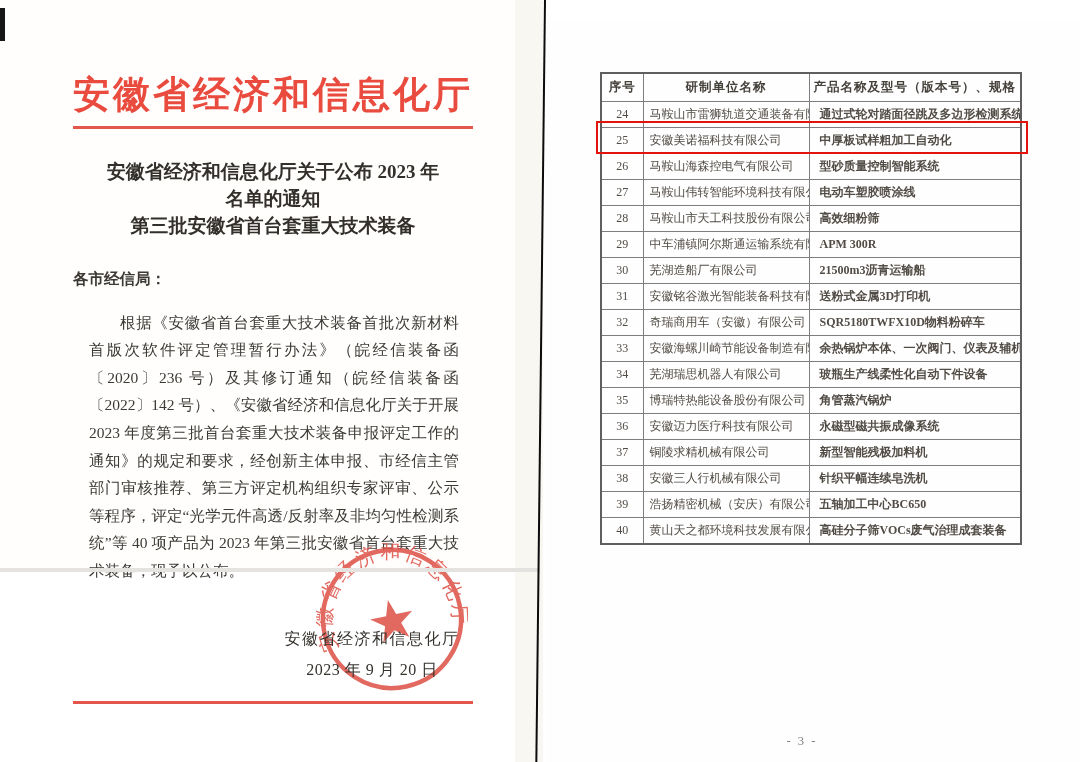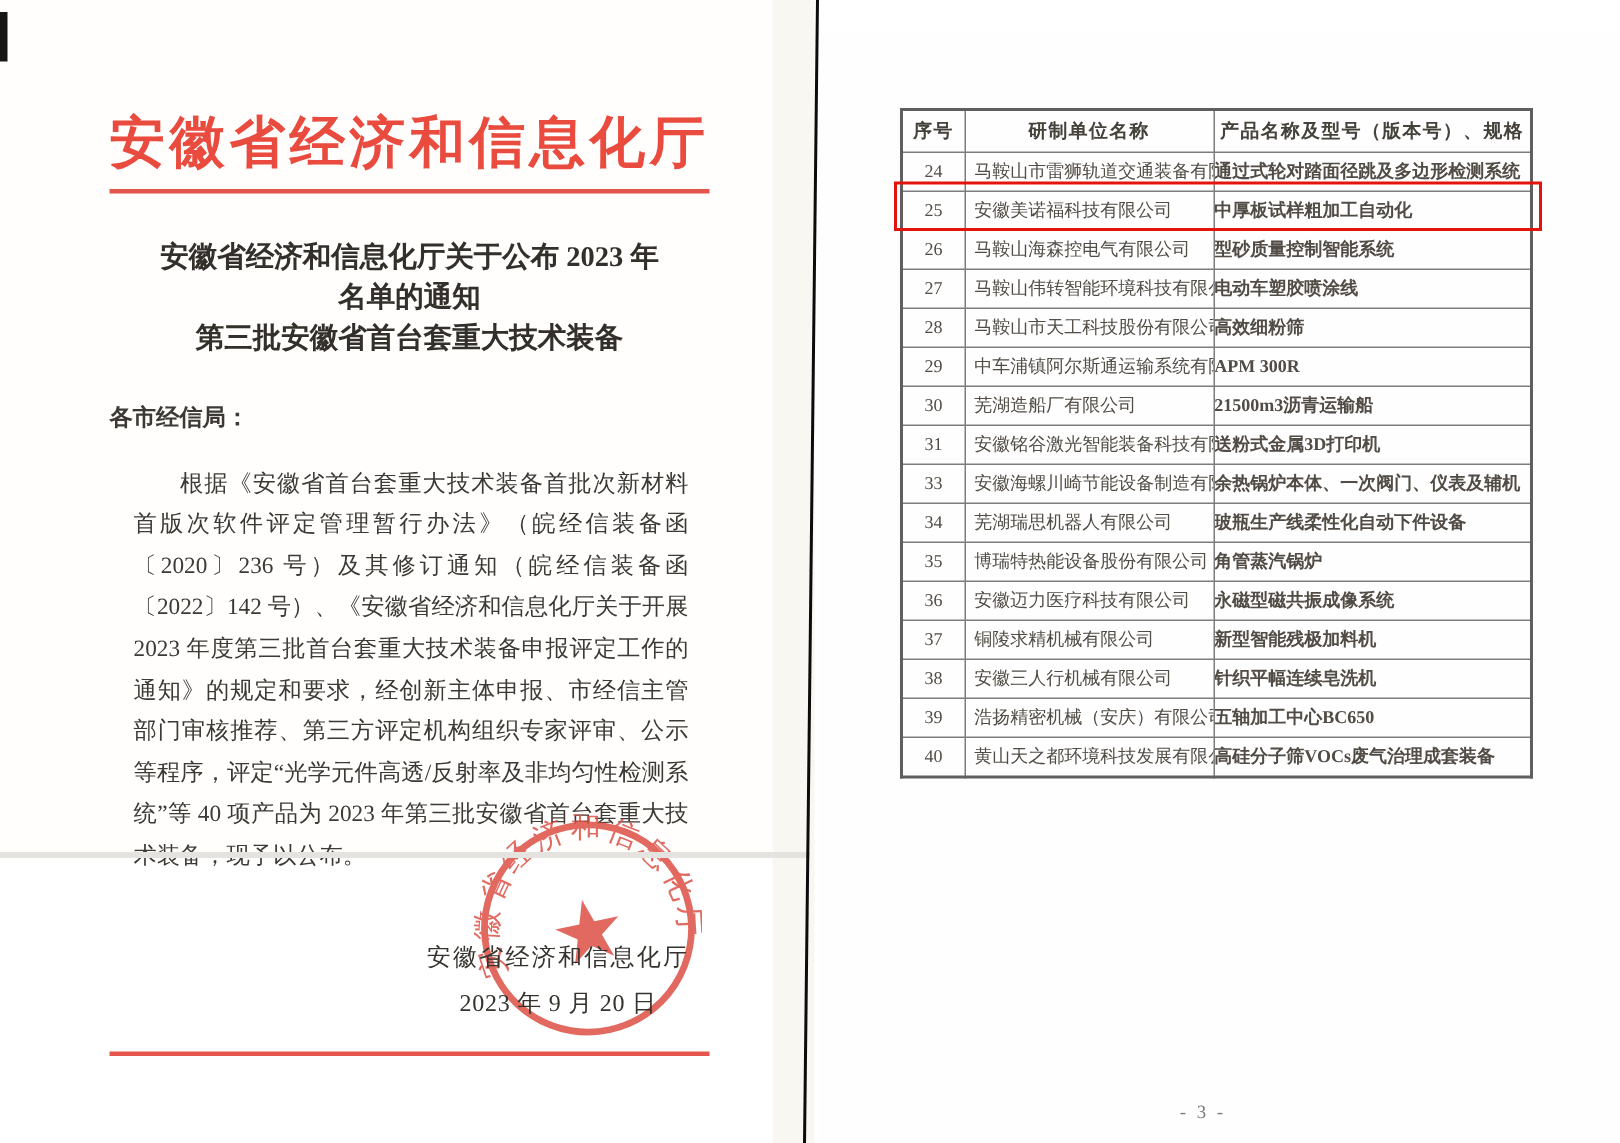--- a/index.html
+++ b/index.html
@@ -68,21 +68,21 @@
     color:#514c45;
   }
   table.annex{border:2px solid #5f5f5f;}
   table.annex th{
     height:25px;font-size:12.5px;font-weight:bold;text-align:center;
     letter-spacing:1px;color:#45413b;
   }
   table.annex td{height:23px;font-size:12px;}
   td.no{text-align:center;}
   td.company{padding-left:6px;}
-  td.product{padding-left:0;font-weight:600;}
+  td.product{padding-left:10px;font-weight:600;}
 
   .row-highlight{
     position:absolute;left:50px;top:101px;width:428px;height:29px;
     border:2.5px solid var(--highlight-red,#e3140c);background:transparent;
   }
   .page-number{
     position:absolute;left:226px;top:714px;width:60px;text-align:center;
     font-size:12.5px;color:#7b7b7b;letter-spacing:2px;
   }
 </style>
@@ -181,20 +181,25 @@
             <td class="no">30</td>
             <td class="company">芜湖造船厂有限公司</td>
             <td class="product">21500m3沥青运输船</td>
           </tr>
           <tr>
             <td class="no">31</td>
             <td class="company">安徽铭谷激光智能装备科技有限公司</td>
             <td class="product">送粉式金属3D打印机</td>
           </tr>
           <tr>
+            <td class="no">32</td>
+            <td class="company">奇瑞商用车（安徽）有限公司</td>
+            <td class="product">SQR5180TWFX10D物料粉碎车</td>
+          </tr>
+          <tr>
             <td class="no">33</td>
             <td class="company">安徽海螺川崎节能设备制造有限公司</td>
             <td class="product">余热锅炉本体、一次阀门、仪表及辅机</td>
           </tr>
           <tr>
             <td class="no">34</td>
             <td class="company">芜湖瑞思机器人有限公司</td>
             <td class="product">玻瓶生产线柔性化自动下件设备</td>
           </tr>
           <tr>

